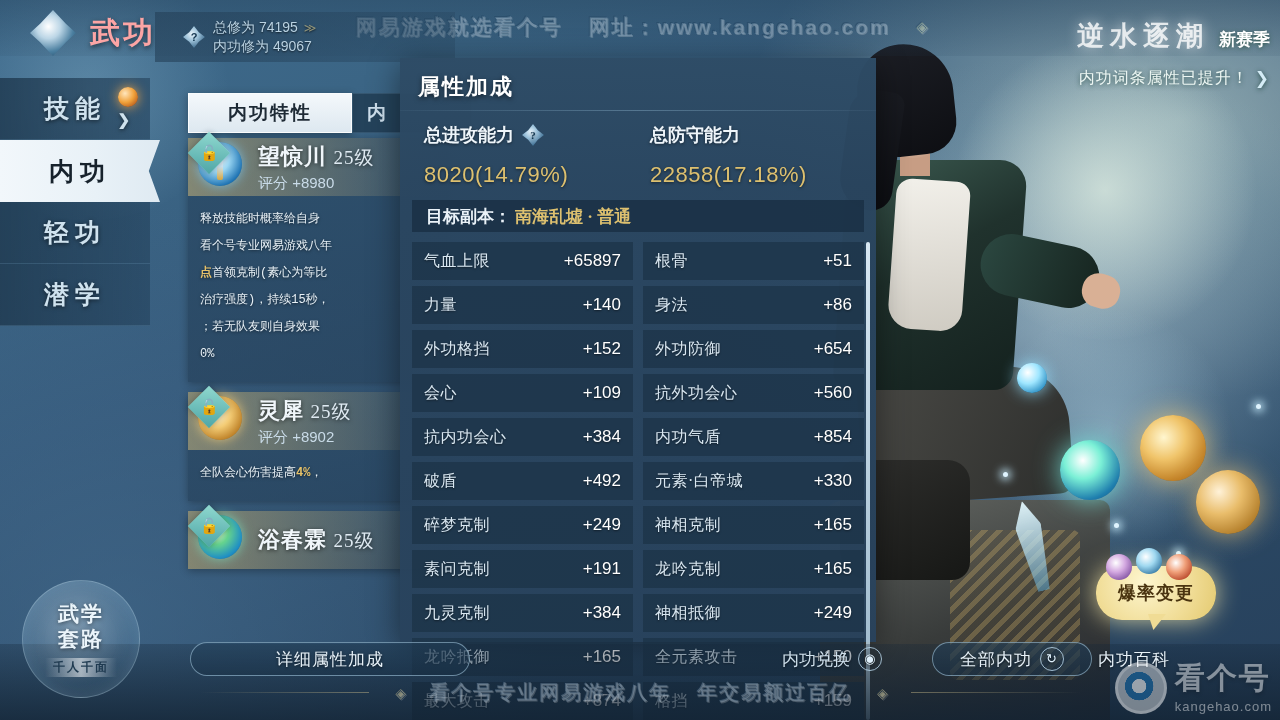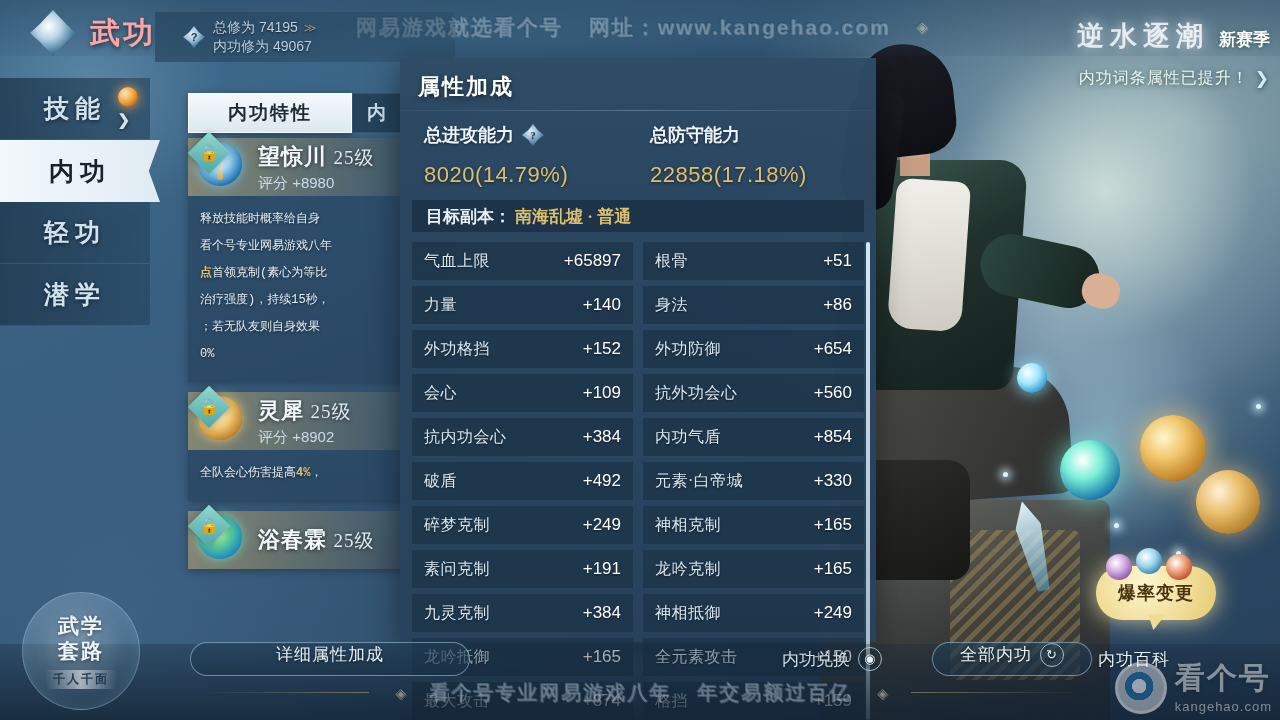--- a/index.html
+++ b/index.html
@@ -197,37 +197,37 @@
   #btmband { position:absolute; left:0; bottom:0; width:1280px; height:76px;
      background:linear-gradient(0deg, rgba(18,34,50,.80), rgba(20,38,56,.30)); }
   #btmwm { position:absolute; left:0; bottom:14px; width:1280px;
      display:flex; align-items:center; justify-content:center; gap:26px;
      font-size:20px; font-weight:bold; letter-spacing:2px; color:rgba(176,200,218,.32);
      text-shadow:1px 1px 0 rgba(255,255,255,.20), -1px -1px 0 rgba(25,50,75,.40); }
   #btmwm .dia { color:rgba(200,190,140,.50); font-size:14px; letter-spacing:-3px; }
   #btmwm .ln { width:170px; height:1px; background:linear-gradient(90deg,transparent,rgba(205,190,140,.45)); }
   #btmwm .ln.r { background:linear-gradient(270deg,transparent,rgba(205,190,140,.45)); }
 
-  .pillbtn { position:absolute; height:34px; display:flex; justify-content:center; gap:8px;
+  .pillbtn { position:absolute; height:34px; display:flex; align-items:center; justify-content:center; gap:8px;
      padding:0 22px; border-radius:18px; border:1px solid rgba(170,205,228,.55);
      background:linear-gradient(180deg, rgba(36,66,92,.55), rgba(26,50,72,.55));
      color:#e7f1f8; font-size:17px; font-family:"Liberation Serif",serif; letter-spacing:1px;
      text-shadow:0 1px 3px rgba(0,0,0,.6); }
   #btn-detail { left:190px; bottom:44px; width:280px; }
   #btn-exchange-txt { position:absolute; left:782px; bottom:44px; display:flex; align-items:center; gap:8px;
      color:#cfe0ec; font-size:17px; font-family:"Liberation Serif",serif; text-shadow:0 1px 3px rgba(0,0,0,.6); height:34px; }
   #btn-all { left:932px; bottom:44px; width:160px; }
   #btn-wiki { left:1098px; bottom:44px; display:flex; align-items:center; gap:6px; border:none; background:none;
      height:34px; padding:0; }
   .cico { width:24px; height:24px; border-radius:50%;
      border:1px solid rgba(190,220,240,.8); display:flex; align-items:center; justify-content:center;
      font-size:13px; color:#dff0fb; }
 
   
-  #emblem { position:absolute; left:22px; bottom:10px; width:118px; height:118px; border-radius:50%;
+  #emblem { position:absolute; left:22px; bottom:22px; width:118px; height:118px; border-radius:50%;
      background:radial-gradient(circle at 45% 38%, rgba(230,245,252,.38), rgba(120,170,205,.12) 62%, rgba(60,110,150,.04) 78%);
      border:1px solid rgba(200,228,244,.35);
      display:flex; flex-direction:column; align-items:center; justify-content:center; gap:2px;
      box-shadow:0 0 20px rgba(180,220,245,.25) inset; }
   #emblem .e1 { font-family:"Liberation Serif",serif; font-weight:bold; font-size:21px; color:#eaf4fa;
      letter-spacing:2px; text-shadow:0 1px 4px rgba(0,0,0,.5); line-height:25px; text-align:center;}
   #emblem .e2 { margin-top:4px; font-size:12px; color:#e8f2f8; letter-spacing:2px;
      background:linear-gradient(90deg,transparent,rgba(255,255,255,.55),transparent);
      padding:1px 8px; color:#1f3a50; font-weight:bold; }
 

